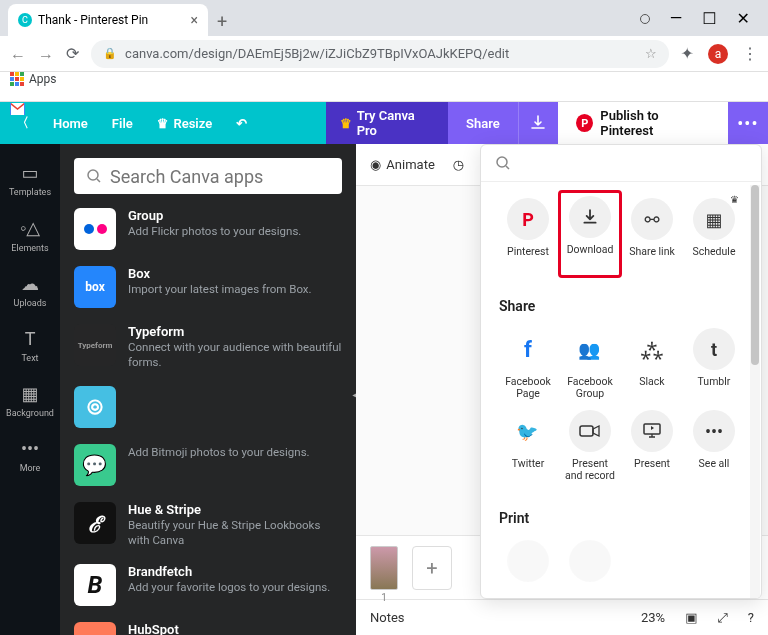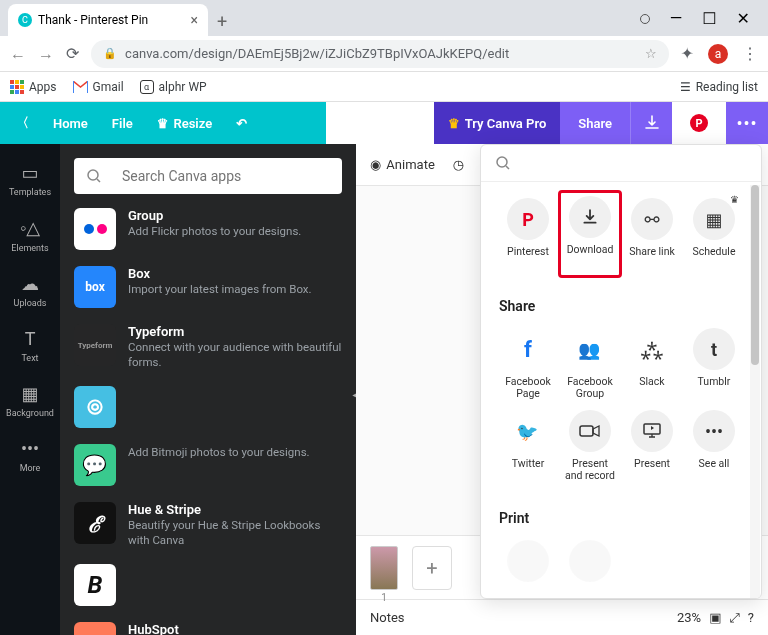--- a/index.html
+++ b/index.html
@@ -17,21 +17,21 @@
 
     .addr-bar { height: 36px; display: flex; align-items: center; padding: 0 10px; gap: 12px; border-bottom: 1px solid #e0e0e0; }
     .nav-icon { color: #878787; font-size: 16px; cursor: pointer; }
     .nav-icon.active { color: #5f6368; }
     .url-box { flex: 1; background: #f1f3f4; border-radius: 15px; height: 28px; display: flex; align-items: center; padding: 0 12px; gap: 8px; font-size: 13px; color: #5f6368; }
     .lock { font-size: 11px; }
     .url-text { flex: 1; overflow: hidden; white-space: nowrap; }
     .addr-icons { display: flex; align-items: center; gap: 14px; }
     .avatar-dot { width: 20px; height: 20px; border-radius: 50%; background: #d93025; color: #fff; display: flex; align-items: center; justify-content: center; font-size: 12px; }
 
-    .bookmarks { height: 30px; display: flex; align-items: center; padding: 0 10px; gap: 16px; font-size: 12px; color: #3c4043; border-bottom: 1px solid #e0e0e0; }
+    .bookmarks { height: 30px; display: flex; align-items: flex-start; padding: 0 10px; gap: 16px; font-size: 12px; color: #3c4043; border-bottom: 1px solid #e0e0e0; flex-direction: column; }
     .bm-item { display: flex; align-items: center; gap: 5px; cursor: pointer; }
     .bm-apps { width: 14px; height: 14px; display: grid; grid-template-columns: 1fr 1fr 1fr; gap: 1px; }
     .bm-apps i { background: #ea4335; width: 4px; height: 4px; }
     .bm-apps i:nth-child(2) { background: #fbbc04; }
     .bm-apps i:nth-child(3) { background: #34a853; }
     .bm-apps i:nth-child(4) { background: #4285f4; }
     .bm-apps i:nth-child(5) { background: #ea4335; }
     .bm-apps i:nth-child(6) { background: #fbbc04; }
     .bm-apps i:nth-child(7) { background: #34a853; }
     .bm-apps i:nth-child(8) { background: #4285f4; }
@@ -51,41 +51,41 @@
     .btn-more { background: #7d5ff5; height: 100%; width: 42px; display: flex; align-items: center; justify-content: center; cursor: pointer; font-size: 18px; letter-spacing: 1px; }
 
     
     .main { display: flex; height: calc(635px - 36px - 36px - 30px - 42px); position: relative; }
     .far-left { width: 60px; background: #0e1318; display: flex; flex-direction: column; align-items: center; padding-top: 10px; gap: 4px; }
     .fl-item { color: #b0b0b0; font-size: 9px; display: flex; flex-direction: column; align-items: center; gap: 4px; padding: 8px 0; cursor: pointer; width: 100%; }
     .fl-icon { font-size: 18px; }
 
     .side-panel { width: 296px; background: #252627; padding: 14px; overflow: hidden; position: relative; }
     .search-apps { background: #fff; border-radius: 4px; height: 36px; display: flex; align-items: center; padding: 0 12px; gap: 8px; }
-    .search-apps input { border: none; outline: none; font-size: 14px; flex: 1; margin-left: 12px; }
+    .search-apps input { border: none; outline: none; font-size: 18px; flex: 1; }
     .app-list { margin-top: 14px; display: flex; flex-direction: column; gap: 16px; }
     .app-row { display: flex; gap: 12px; cursor: pointer; }
     .app-ic { width: 42px; height: 42px; border-radius: 6px; flex-shrink: 0; display:flex; align-items:center; justify-content:center; color:#fff; font-weight:bold; font-size: 13px; }
     .app-txt { flex: 1; }
     .app-name { color: #fff; font-size: 13px; font-weight: 600; }
     .app-desc { color: #9aa0a6; font-size: 11.5px; line-height: 1.3; margin-top: 1px; }
     .expand-toggle { position: absolute; right: -6px; top: 230px; width: 12px; height: 40px; background: #252627; border-radius: 0 6px 6px 0; display:flex; align-items:center; justify-content:center; color:#aaa; font-size:10px; cursor:pointer; }
 
     
     .canvas-area { flex: 1; background: #fafafa; position: relative; display:flex; flex-direction:column; }
     .canvas-toolbar { height: 42px; border-bottom: 1px solid #e5e5e5; display: flex; align-items: center; padding: 0 14px; gap: 18px; font-size: 13px; color: #333; background:#fff; }
     .ct-item { display:flex; align-items:center; gap:5px; cursor:pointer; }
     .canvas-body { flex:1; display:flex; align-items:center; justify-content:center; }
     .design-preview { width: 90px; height: 160px; background: linear-gradient(#c99766, #8a5a36); border-radius: 2px; margin-left: 30px; margin-top: 30px; align-self: flex-start;}
     .page-strip { height: 64px; border-top: 1px solid #e5e5e5; background:#fff; display:flex; align-items:center; padding: 0 14px; gap: 14px; }
     .page-thumb { width: 28px; height: 44px; border: 1px solid #ccc; border-radius: 2px; background: linear-gradient(#c9a, #875); position: relative; cursor: pointer; }
     .page-num { position:absolute; bottom:-14px; left:50%; transform:translateX(-50%); font-size:10px; color:#888; }
     .add-page { width: 40px; height: 44px; border: 1px solid #ddd; border-radius: 4px; display:flex; align-items:center; justify-content:center; color:#888; font-size:20px; cursor:pointer; }
     .bottom-bar { height: 36px; border-top:1px solid #e5e5e5; background:#fff; display:flex; align-items:center; padding: 0 14px; gap:16px; font-size:13px; color:#333; }
-    .bb-right { margin-left:auto; display:flex; align-items:center; gap:8px; }
+    .bb-right { margin-left:auto; display:flex; align-items:center; gap:20px; }
 
     
     .popup { position: absolute; top: 0; right: 6px; width: 282px; bottom: 36px; background: #fff; border: 1px solid #e0e0e0; border-radius: 6px; box-shadow: 0 4px 20px rgba(0,0,0,0.12); font-size: 13px; overflow-y: auto; }
     .popup-search { padding: 10px 14px; border-bottom: 1px solid #eee; display:flex; align-items:center; gap:8px; }
     .popup-search input { border:none; outline:none; font-size: 13px; flex:1; color:#999; }
     .popup-section { padding: 14px 18px 6px; }
     .sec-title { font-weight: 600; color: #222; font-size: 14px; margin-bottom: 12px; }
     .grid { display: grid; grid-template-columns: repeat(4, 1fr); gap: 6px 4px; margin-bottom: 6px; }
     .opt { display:flex; flex-direction:column; align-items:center; gap:6px; cursor:pointer; padding: 2px; }
     .opt-circle { width: 42px; height: 42px; border-radius: 50%; background: #f0f0f0; display:flex; align-items:center; justify-content:center; font-size: 18px; color:#333; position:relative; }
@@ -187,20 +187,21 @@
     </div>
     <div class="btn-dl">
       <span>
         <svg width="16" height="16" viewBox="0 0 16 16">
             <path d="M8 1v9m0 0l-3-3m3 3l3-3M2 13h12" stroke="#fff" stroke-width="1.6" fill="none" stroke-linecap="round"></path>
           </svg>
       </span>
     </div>
     <div class="btn-pinterest">
       <span class="pinterest-circle">P</span>
+      <span>Publish to Pinterest</span>
     </div>
     <div class="btn-more">
       <span>•••</span>
     </div>
   </div>
 </div>
 
 <div class="main">
 
   <div class="far-left">
@@ -290,20 +291,24 @@
           </div>
           <div class="app-txt">
             <div class="app-name">Hue &amp; Stripe</div>
             <div class="app-desc">Beautify your Hue &amp; Stripe Lookbooks with Canva</div>
           </div>
         </div>
         <div class="app-row">
           <div class="app-ic" style="background:#ffffff">
             <span style="font-size:24px;color:#111;font-weight:bold;font-style:italic">B</span>
           </div>
+          <div class="app-txt">
+            <div class="app-name">Brandfetch</div>
+            <div class="app-desc">Add your favorite logos to your designs.</div>
+          </div>
         </div>
         <div class="app-row">
           <div class="app-ic" style="background:#ff7a59"></div>
           <div class="app-txt">
             <div class="app-name">HubSpot</div>
             <div class="app-desc"></div>
           </div>
         </div>
       </div>
     <div class="expand-toggle">◀</div>

